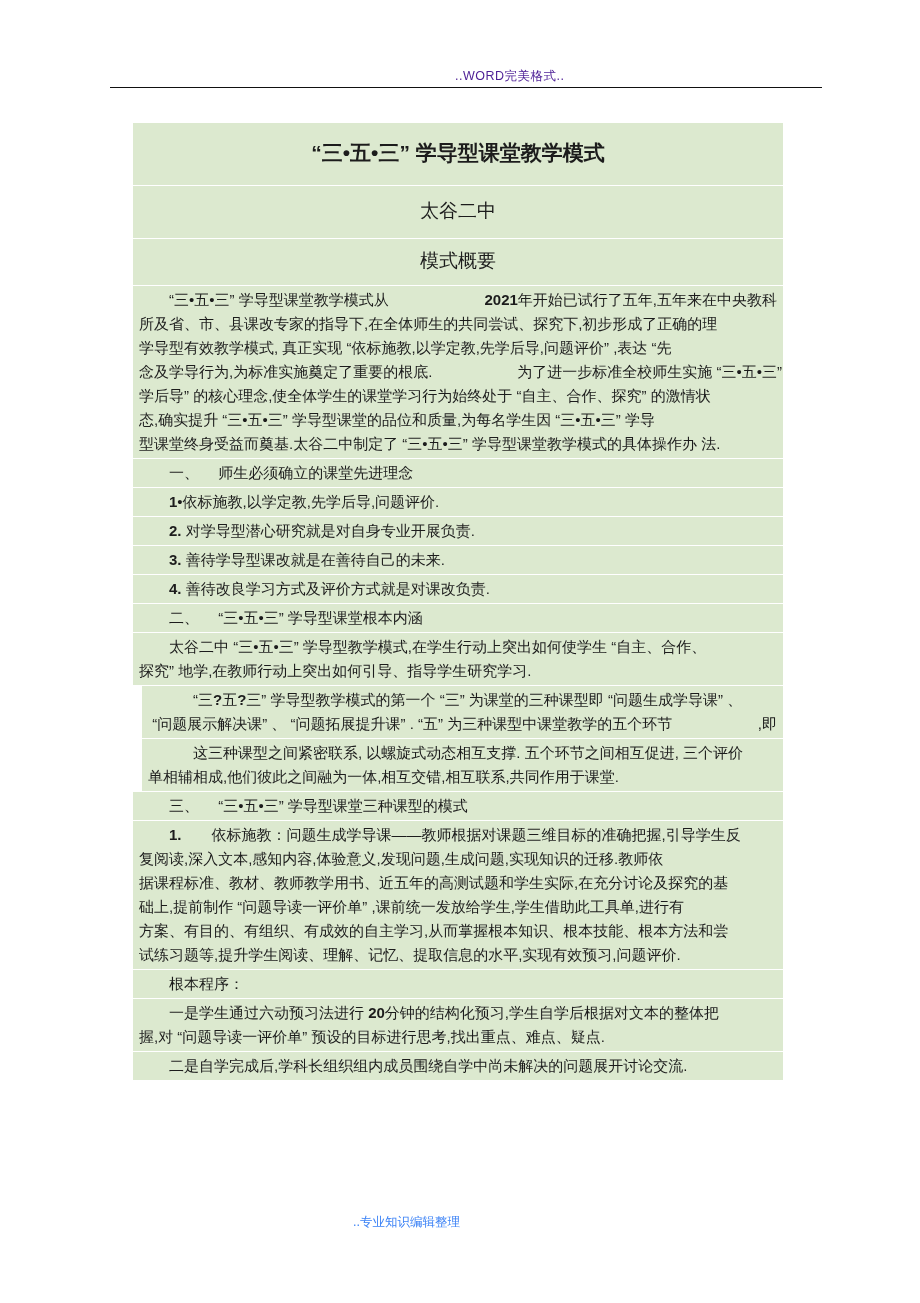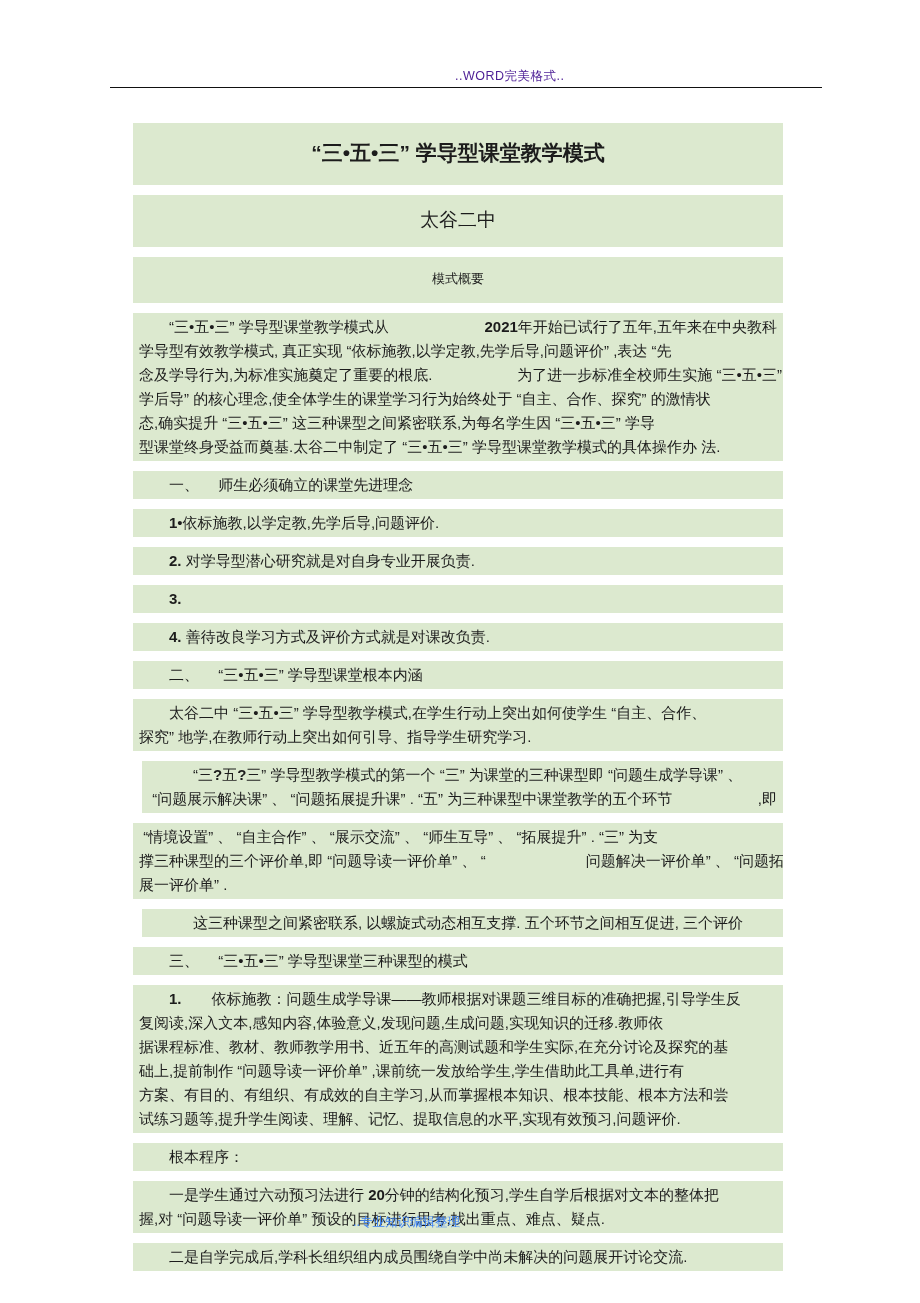--- a/index.html
+++ b/index.html
@@ -19,41 +19,41 @@
   .header-divider{
     position:absolute; top:87px; left:110px; width:712px;
     border-top:1.6px solid #111;
   }
   .doc-content{
     position:absolute; top:123px; left:133px; width:650px;
   }
   .band{
     background:#dce9cf;
     padding:2px 6px;
-    margin-bottom:10px;
+    margin-bottom:1px;
     overflow:hidden;
   }
   .band.inset{ margin-left:9px; }
   .line{
     display:flex;
     white-space:pre;
     font-size:15px;
     line-height:24px;
   }
   .line span{ display:inline-block; }
   .line .gap{ flex:1 1 auto; }
   .line .bold{ font-weight:700; }
   .band.center{ text-align:center; }
   .band.center .line{ justify-content:center; }
   .band.title{ padding:14px 6px 16px; }
   .band.title .line{ font-size:21px; line-height:32px; font-weight:600; }
   .band.subtitle{ padding:12px 0 14px; }
   .band.subtitle .line{ font-size:19px; line-height:26px; }
   .band.heading{ padding:10px 6px 12px; }
-  .band.heading .line{ font-size:13px; line-height:24px; }
+  .band.heading .line{ font-size:19px; line-height:24px; }
   .page-footer-text{
     position:absolute; top:1214px; left:353px;
     font-size:12.5px; color:#3b82f6;
     white-space:pre;
   }
 </style>
 </head>
 <body>
 
 <div class="page-header-text">..WORD完美格式..</div>
@@ -65,59 +65,56 @@
       <div class="line"><span>“三•五•三” 学导型课堂教学模式</span></div>
     </div>
     <div class="band center subtitle">
       <div class="line"><span>太谷二中</span></div>
     </div>
     <div class="band center heading">
       <div class="line"><span>模式概要</span></div>
     </div>
     <div class="band">
       <div class="line"><span>　　“三•五•三” 学导型课堂教学模式从</span><span class="gap" style="min-width: 90px;"></span><span class="bold">2021</span><span>年开始已试行了五年,五年来在中央教科</span></div>
+      <div class="line"><span>所及省、市、县课改专家的指导下,在全体师生的共同尝试、探究下,初步形成了正确的理</span></div>
       <div class="line"><span>学导型有效教学模式, 真正实现 “依标施教,以学定教,先学后导,问题评价” ,表达 “先</span></div>
       <div class="line"><span>念及学导行为,为标准实施奠定了重要的根底.</span><span class="gap" style="min-width: 85px;"></span><span>为了进一步标准全校师生实施 “三•五•三”</span></div>
       <div class="line"><span>学后导” 的核心理念,使全体学生的课堂学习行为始终处于 “自主、合作、探究” 的激情状</span></div>
-      <div class="line"><span>态,确实提升 “三•五•三” 这三种课型之间紧密联系,为每名学生因 “三•五•三” 学导</span></div>
+      <div class="line"><span>态,确实提升 “三•五•三” 学导型课堂的品位和质量,为每名学生因 “三•五•三” 学导</span></div>
       <div class="line"><span>型课堂终身受益而奠基.太谷二中制定了 “三•五•三” 学导型课堂教学模式的具体操作办 法.</span></div>
     </div>
     <div class="band">
       <div class="line"><span>　　一、　 师生必须确立的课堂先进理念</span></div>
     </div>
     <div class="band">
       <div class="line"><span>　　</span><span class="bold">1</span><span>•依标施教,以学定教,先学后导,问题评价.</span></div>
     </div>
     <div class="band">
       <div class="line"><span>　　</span><span class="bold">2.</span><span> 对学导型潜心研究就是对自身专业开展负责.</span></div>
     </div>
     <div class="band">
-      <div class="line"><span>　　</span><span class="bold">3.</span></div>
+      <div class="line"><span>　　</span><span class="bold">3.</span><span> 善待学导型课改就是在善待自己的未来.</span></div>
     </div>
     <div class="band">
       <div class="line"><span>　　</span><span class="bold">4.</span><span> 善待改良学习方式及评价方式就是对课改负责.</span></div>
     </div>
     <div class="band">
       <div class="line"><span>　　二、　 “三•五•三” 学导型课堂根本内涵</span></div>
     </div>
     <div class="band">
       <div class="line"><span>　　太谷二中 “三•五•三” 学导型教学模式,在学生行动上突出如何使学生 “自主、合作、</span></div>
       <div class="line"><span>探究” 地学,在教师行动上突出如何引导、指导学生研究学习.</span></div>
     </div>
     <div class="band inset">
       <div class="line"><span>　　　“三</span><span class="bold">?</span><span>五</span><span class="bold">?</span><span>三” 学导型教学模式的第一个 “三” 为课堂的三种课型即 “问题生成学导课” 、</span></div>
       <div class="line"><span> “问题展示解决课” 、 “问题拓展提升课” . “五” 为三种课型中课堂教学的五个环节</span><span class="gap" style="min-width: 85px;"></span><span>,即</span></div>
     </div>
-    <div class="band">
-      <div class="line"><span> “情境设置” 、 “自主合作” 、 “展示交流” 、 “师生互导” 、 “拓展提升” . “三” 为支</span></div>
-      <div class="line"><span>撑三种课型的三个评价单,即 “问题导读一评价单” 、 “</span><span class="gap" style="min-width: 100px;"></span><span>问题解决一评价单” 、 “问题拓</span></div>
-      <div class="line"><span>展一评价单” .</span></div>
-    </div>
     <div class="band inset">
       <div class="line"><span>　　　这三种课型之间紧密联系, 以螺旋式动态相互支撑. 五个环节之间相互促进, 三个评价</span></div>
+      <div class="line"><span>单相辅相成,他们彼此之间融为一体,相互交错,相互联系,共同作用于课堂.</span></div>
     </div>
     <div class="band">
       <div class="line"><span>　　三、　 “三•五•三” 学导型课堂三种课型的模式</span></div>
     </div>
     <div class="band">
       <div class="line"><span>　　</span><span class="bold">1.</span><span>　　依标施教：问题生成学导课——教师根据对课题三维目标的准确把握,引导学生反</span></div>
       <div class="line"><span>复阅读,深入文本,感知内容,体验意义,发现问题,生成问题,实现知识的迁移.教师依</span></div>
       <div class="line"><span>据课程标准、教材、教师教学用书、近五年的高测试题和学生实际,在充分讨论及探究的基</span></div>
       <div class="line"><span>础上,提前制作 “问题导读一评价单” ,课前统一发放给学生,学生借助此工具单,进行有</span></div>
       <div class="line"><span>方案、有目的、有组织、有成效的自主学习,从而掌握根本知识、根本技能、根本方法和尝</span></div>

